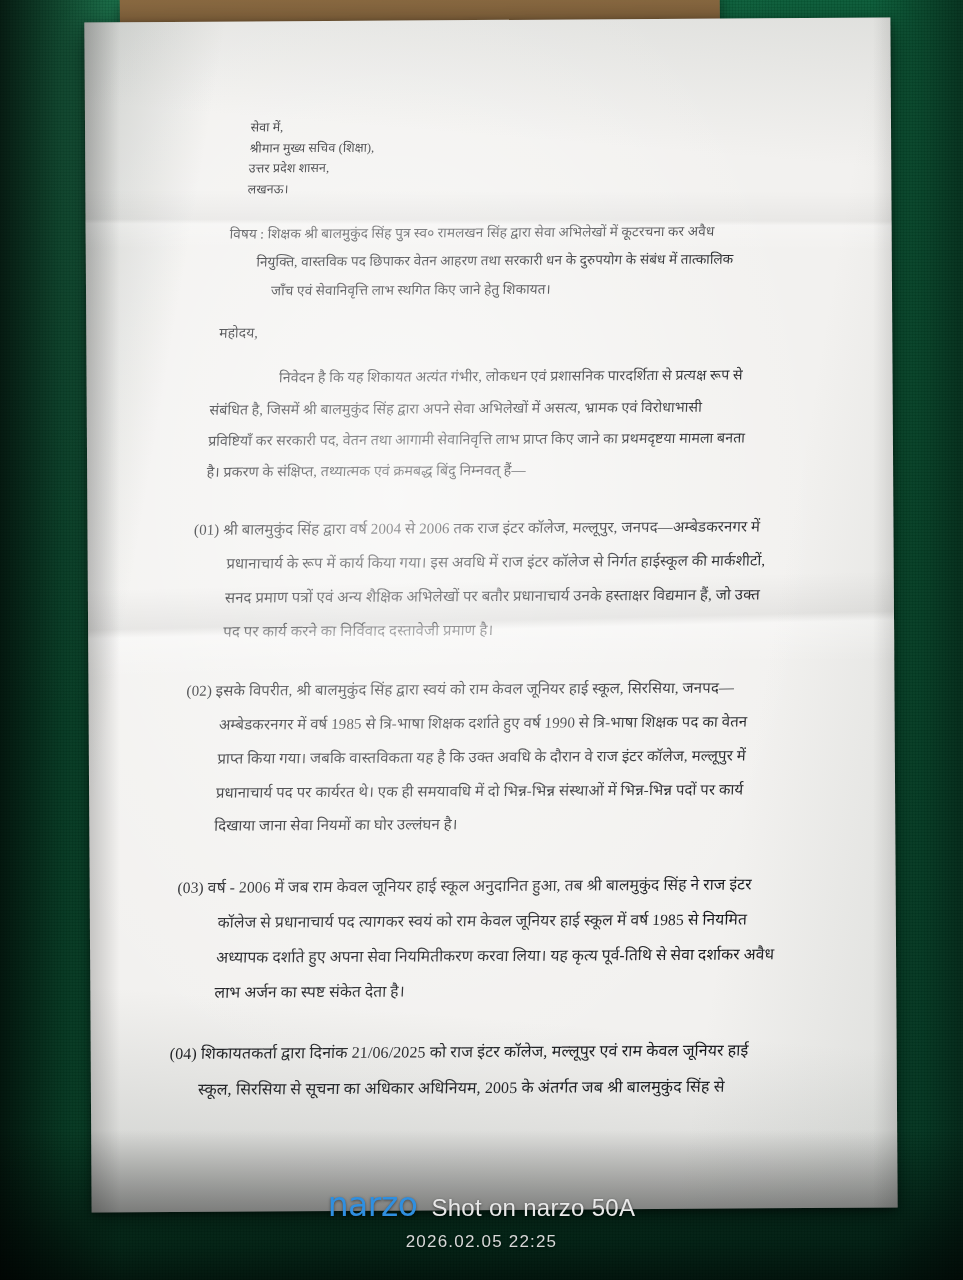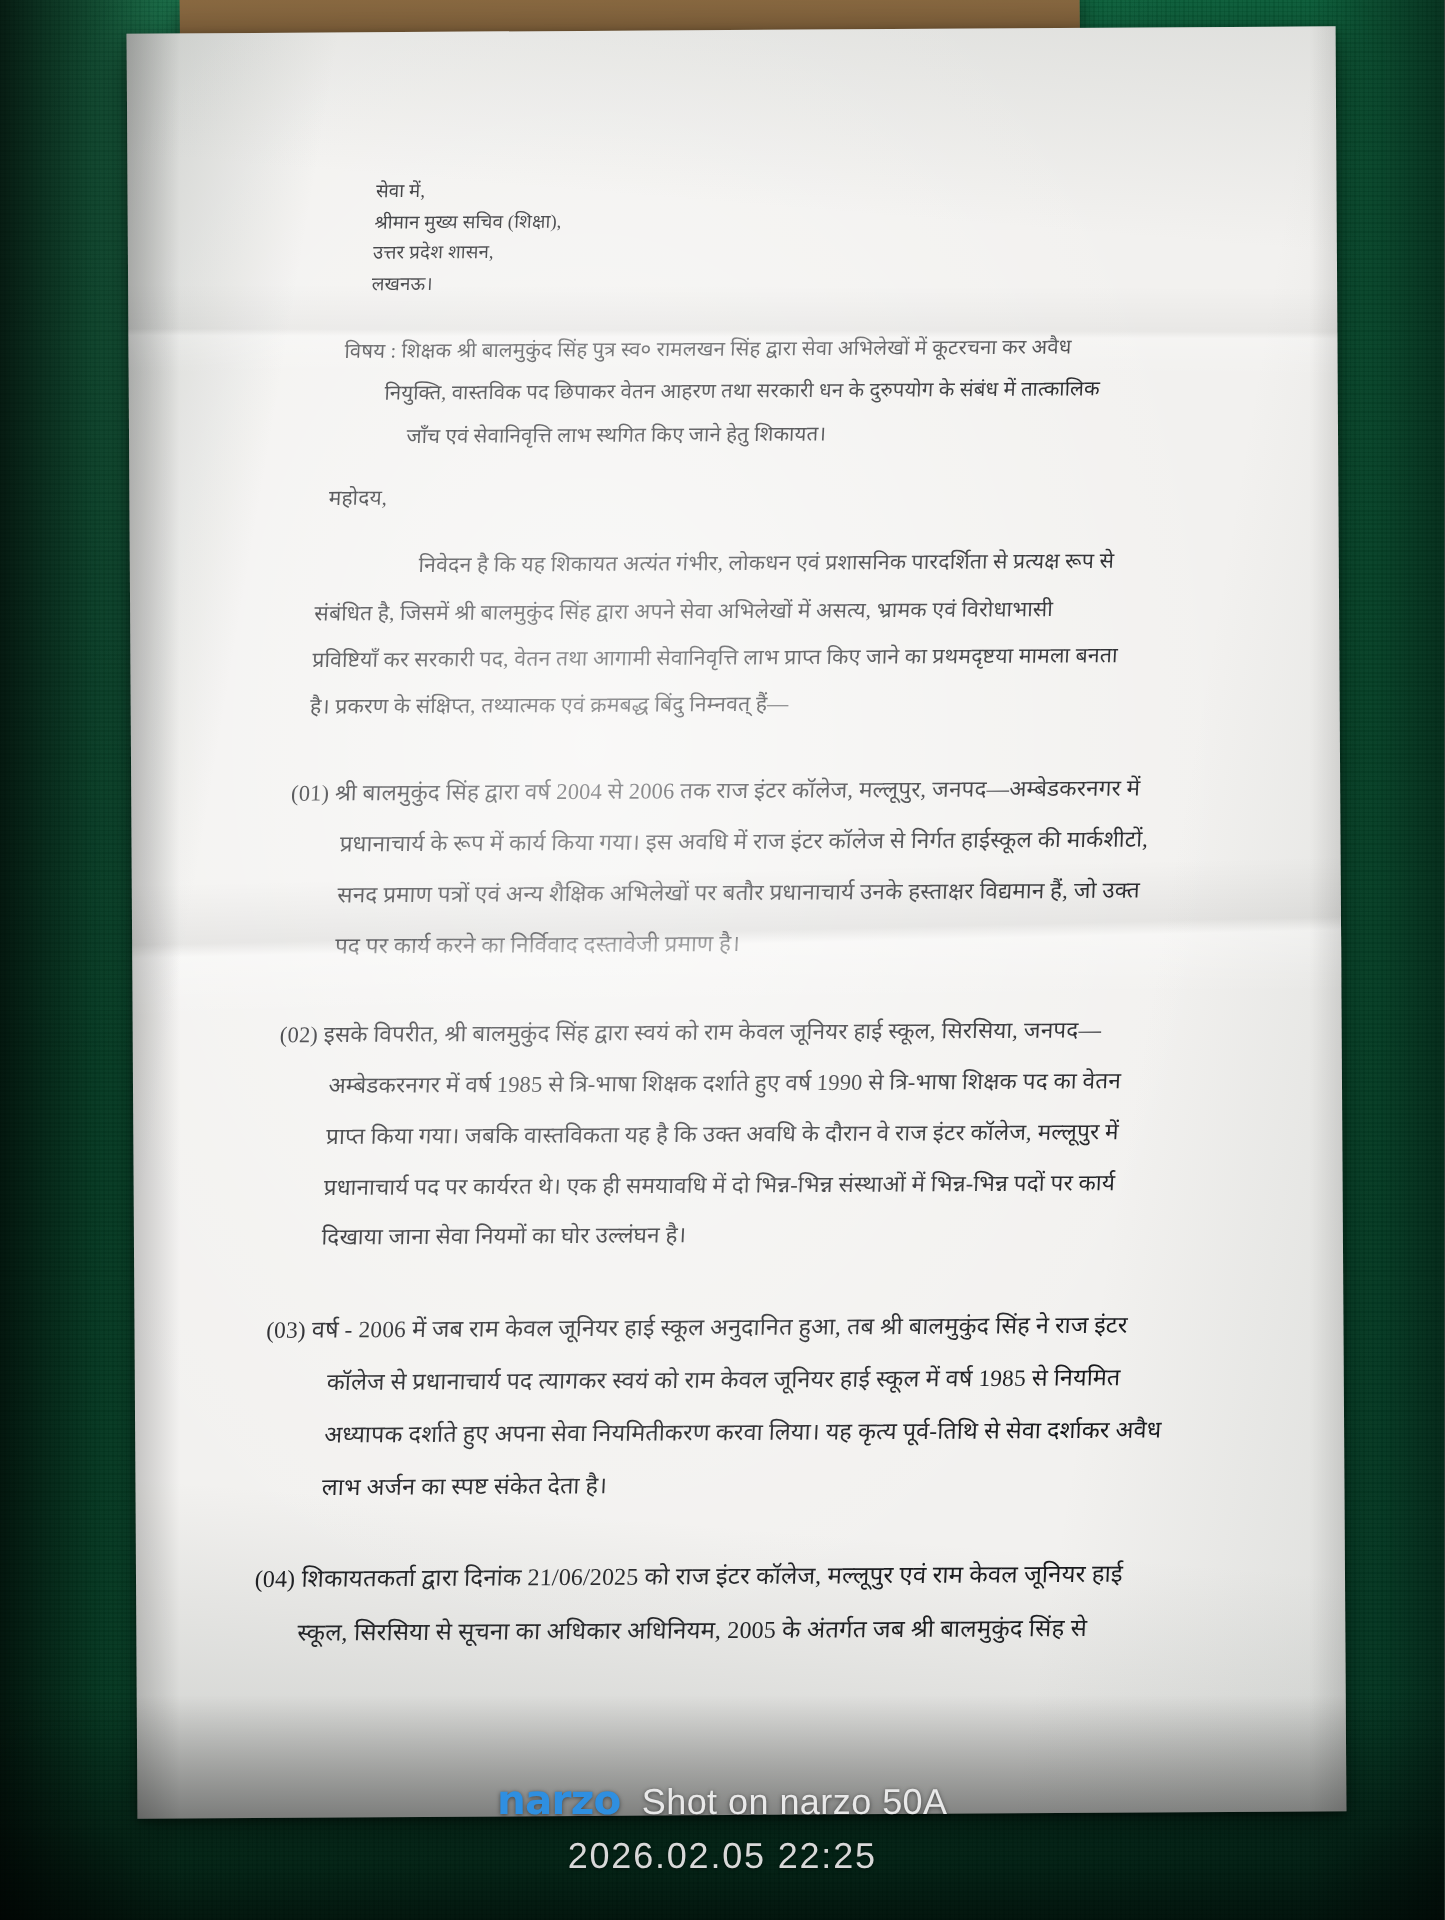--- a/index.html
+++ b/index.html
@@ -158,37 +158,37 @@
     pointer-events: none;
   }
   #wm-line {
     display: flex;
     align-items: baseline;
     justify-content: center;
     gap: 14px;
   }
   #wm-brand {
     font-family: "DejaVu Sans", sans-serif;
-    font-size: 27px;
-    font-weight: 700;
+    font-size: 33px;
+    font-weight: 400;
     color: #2f8fe0;
     letter-spacing: -0.5px;
     text-shadow: 0 1px 3px rgba(0,0,0,0.5);
   }
   #wm-shot {
     font-family: "Liberation Sans", sans-serif;
     font-size: 24px;
     color: #e9e9e9;
     letter-spacing: .3px;
     text-shadow: 0 1px 3px rgba(0,0,0,0.55);
   }
   #wm-date {
     margin-top: 8px;
     font-family: "Liberation Sans", sans-serif;
-    font-size: 24px;
+    font-size: 17px;
     color: #d8d8d8;
     letter-spacing: 1.2px;
     text-shadow: 0 1px 3px rgba(0,0,0,0.55);
     text-align: center;
   }
 </style>
 </head>
 <body>
 
 <div id="photo">

